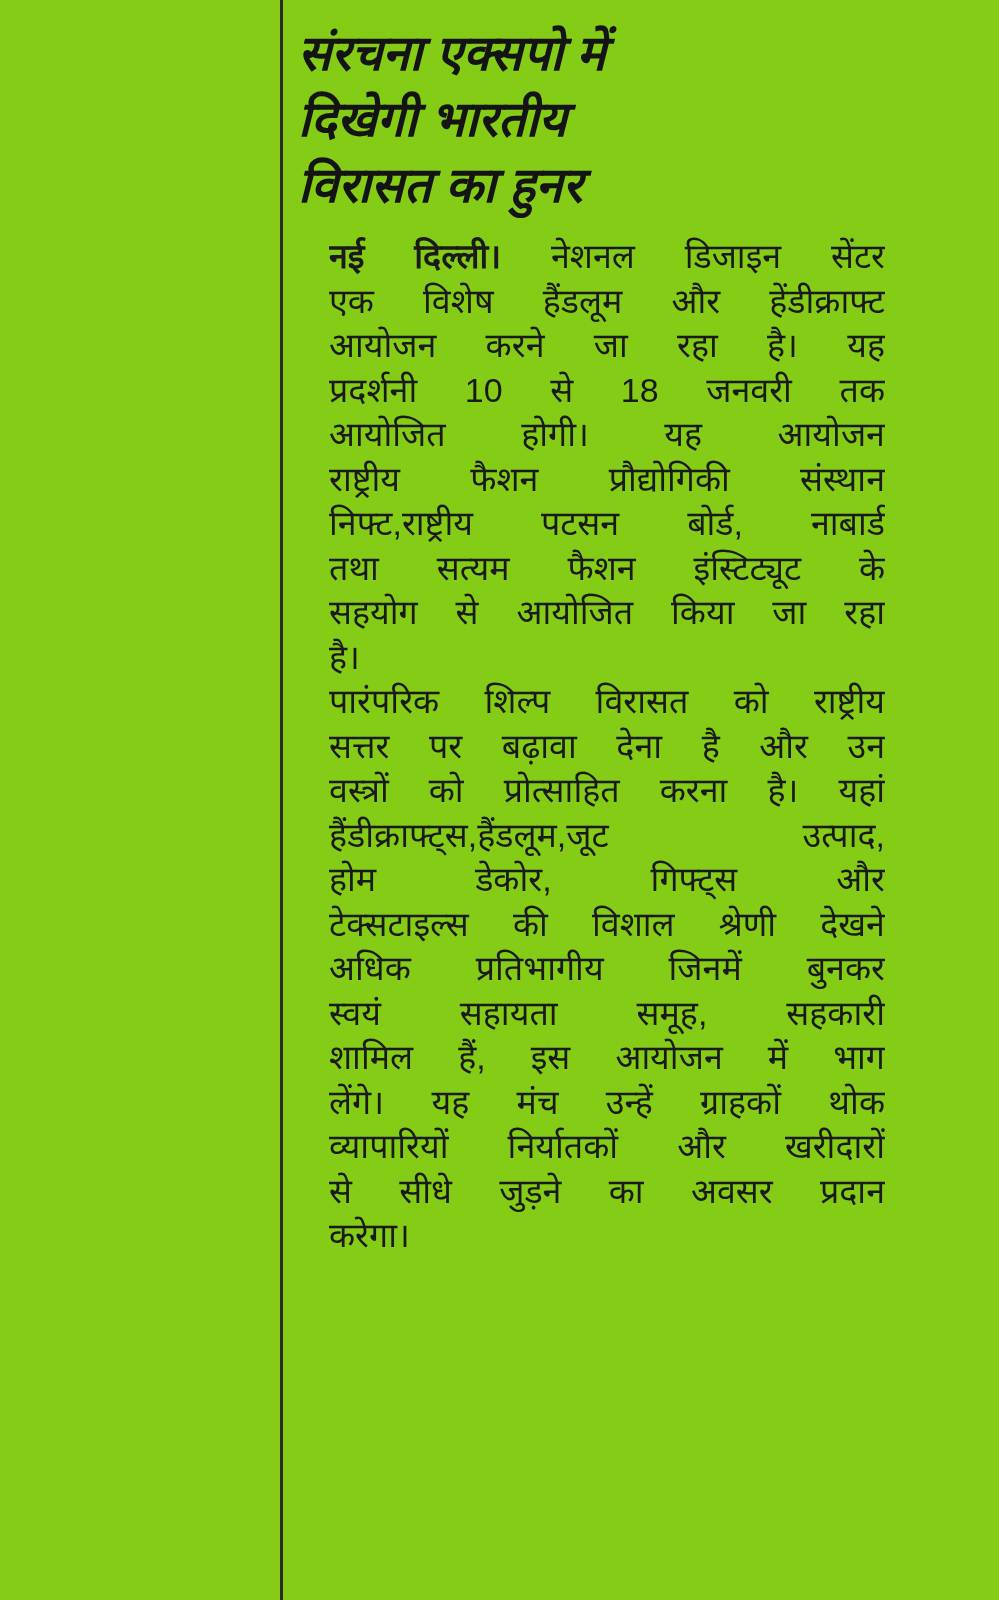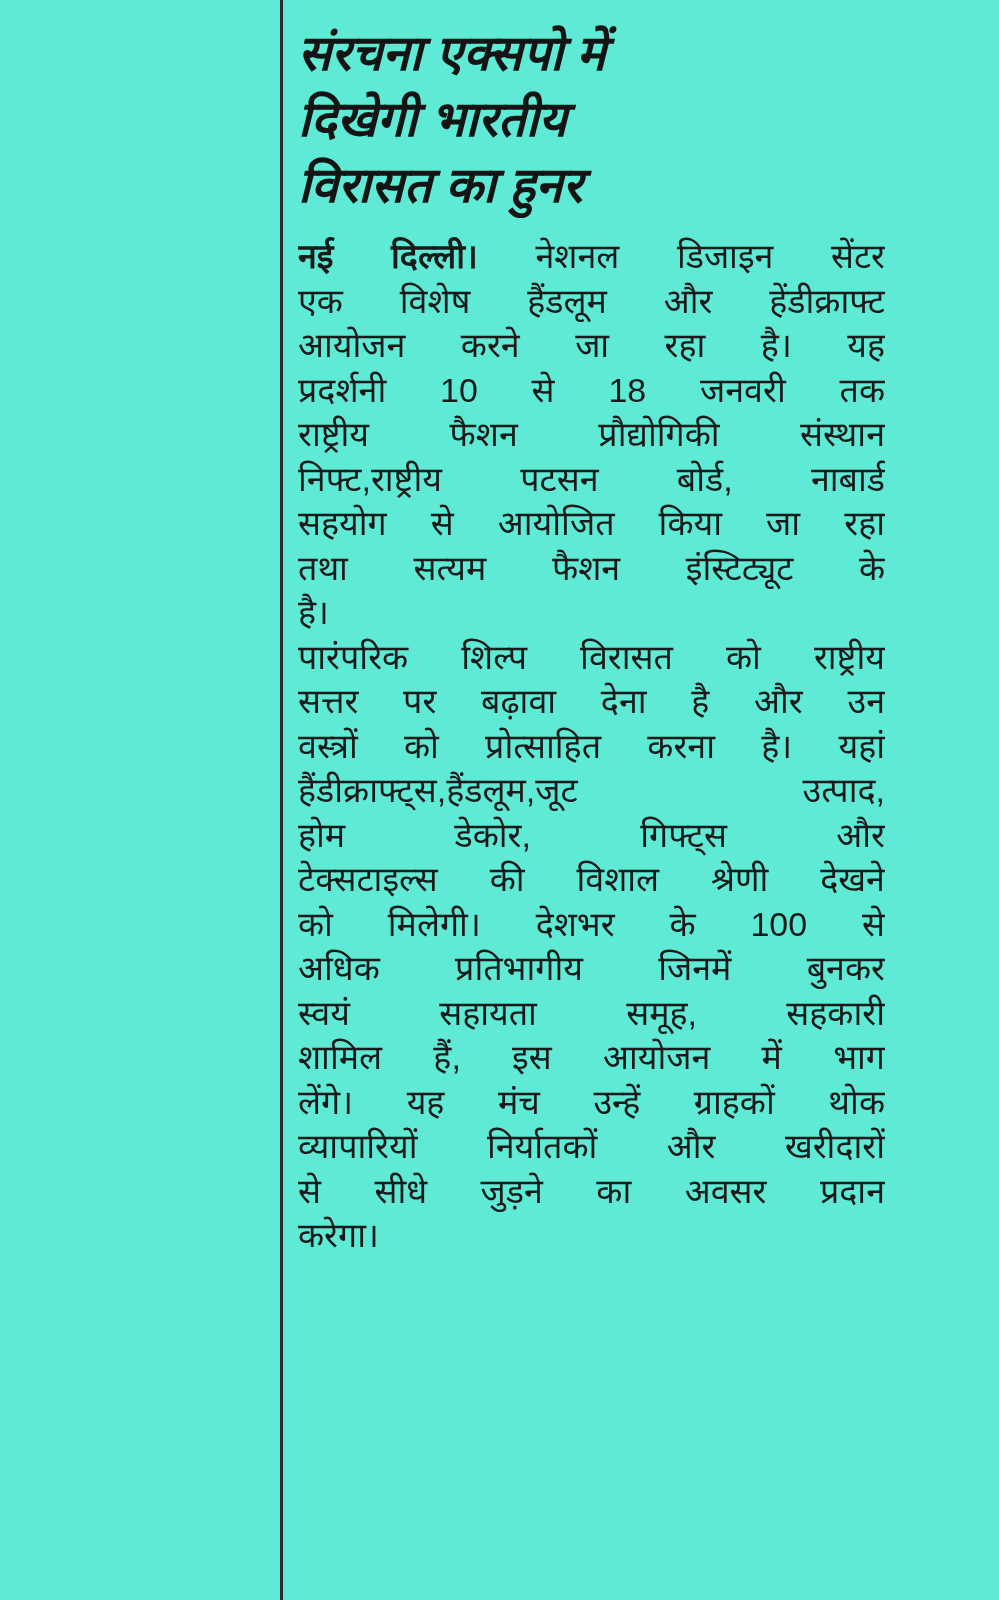--- a/index.html
+++ b/index.html
@@ -4,21 +4,21 @@
 <style>
   html, body {
     margin: 0;
     padding: 0;
     background: #ffffff;
   }
   .page {
     position: relative;
     width: 999px;
     height: 1600px;
-    background: #5eead4;
+    background: #84cc16;
     overflow: hidden;
     font-family: "Liberation Sans", sans-serif;
     color: #1a1a1a;
   }
   .v-rule {
     position: absolute;
     left: 280px;
     top: 0;
     width: 3px;
     height: 1600px;
@@ -54,20 +54,21 @@
     padding: 0;
   }
   .jline {
     display: block;
     height: 44.5px;
     line-height: 44.5px;
     text-align: justify;
     text-align-last: justify;
     white-space: nowrap;
     overflow: hidden;
+    margin-left: 31px;
   }
   .lines .jline:last-child {
     text-align-last: left;
   }
   .dateline {
     font-weight: 700;
   }
 </style>
 </head>
 <body>
@@ -88,37 +89,37 @@
 
       <div class="para">
         <div class="jline">
           <span class="dateline">नई दिल्ली।</span>
           <span>नेशनल डिजाइन सेंटर</span>
         </div>
         <div class="lines">
             <div class="jline">एक विशेष हैंडलूम और हेंडीक्राफ्ट</div>
             <div class="jline">आयोजन करने जा रहा है। यह</div>
             <div class="jline">प्रदर्शनी 10 से 18 जनवरी तक</div>
+            <div class="jline">आयोजित होगी। यह आयोजन</div>
             <div class="jline">राष्ट्रीय फैशन प्रौद्योगिकी संस्थान</div>
             <div class="jline">निफ्ट,राष्ट्रीय पटसन बोर्ड, नाबार्ड</div>
+            <div class="jline">तथा सत्यम फैशन इंस्टिट्यूट के</div>
             <div class="jline">सहयोग से आयोजित किया जा रहा</div>
-            <div class="jline">तथा सत्यम फैशन इंस्टिट्यूट के</div>
             <div class="jline">है।</div>
           </div>
       </div>
 
       <div class="para">
         <div class="lines">
             <div class="jline">पारंपरिक शिल्प विरासत को राष्ट्रीय</div>
             <div class="jline">सत्तर पर बढ़ावा देना है और उन</div>
             <div class="jline">वस्त्रों को प्रोत्साहित करना है। यहां</div>
             <div class="jline">हैंडीक्राफ्ट्स,हैंडलूम,जूट उत्पाद,</div>
             <div class="jline">होम डेकोर, गिफ्ट्स और</div>
             <div class="jline">टेक्सटाइल्स की विशाल श्रेणी देखने</div>
-            <div class="jline">को मिलेगी। देशभर के 100 से</div>
             <div class="jline">अधिक प्रतिभागीय जिनमें बुनकर</div>
             <div class="jline">स्वयं सहायता समूह, सहकारी</div>
             <div class="jline">शामिल हैं, इस आयोजन में भाग</div>
             <div class="jline">लेंगे। यह मंच उन्हें ग्राहकों थोक</div>
             <div class="jline">व्यापारियों निर्यातकों और खरीदारों</div>
             <div class="jline">से सीधे जुड़ने का अवसर प्रदान</div>
             <div class="jline">करेगा।</div>
           </div>
       </div>
 

